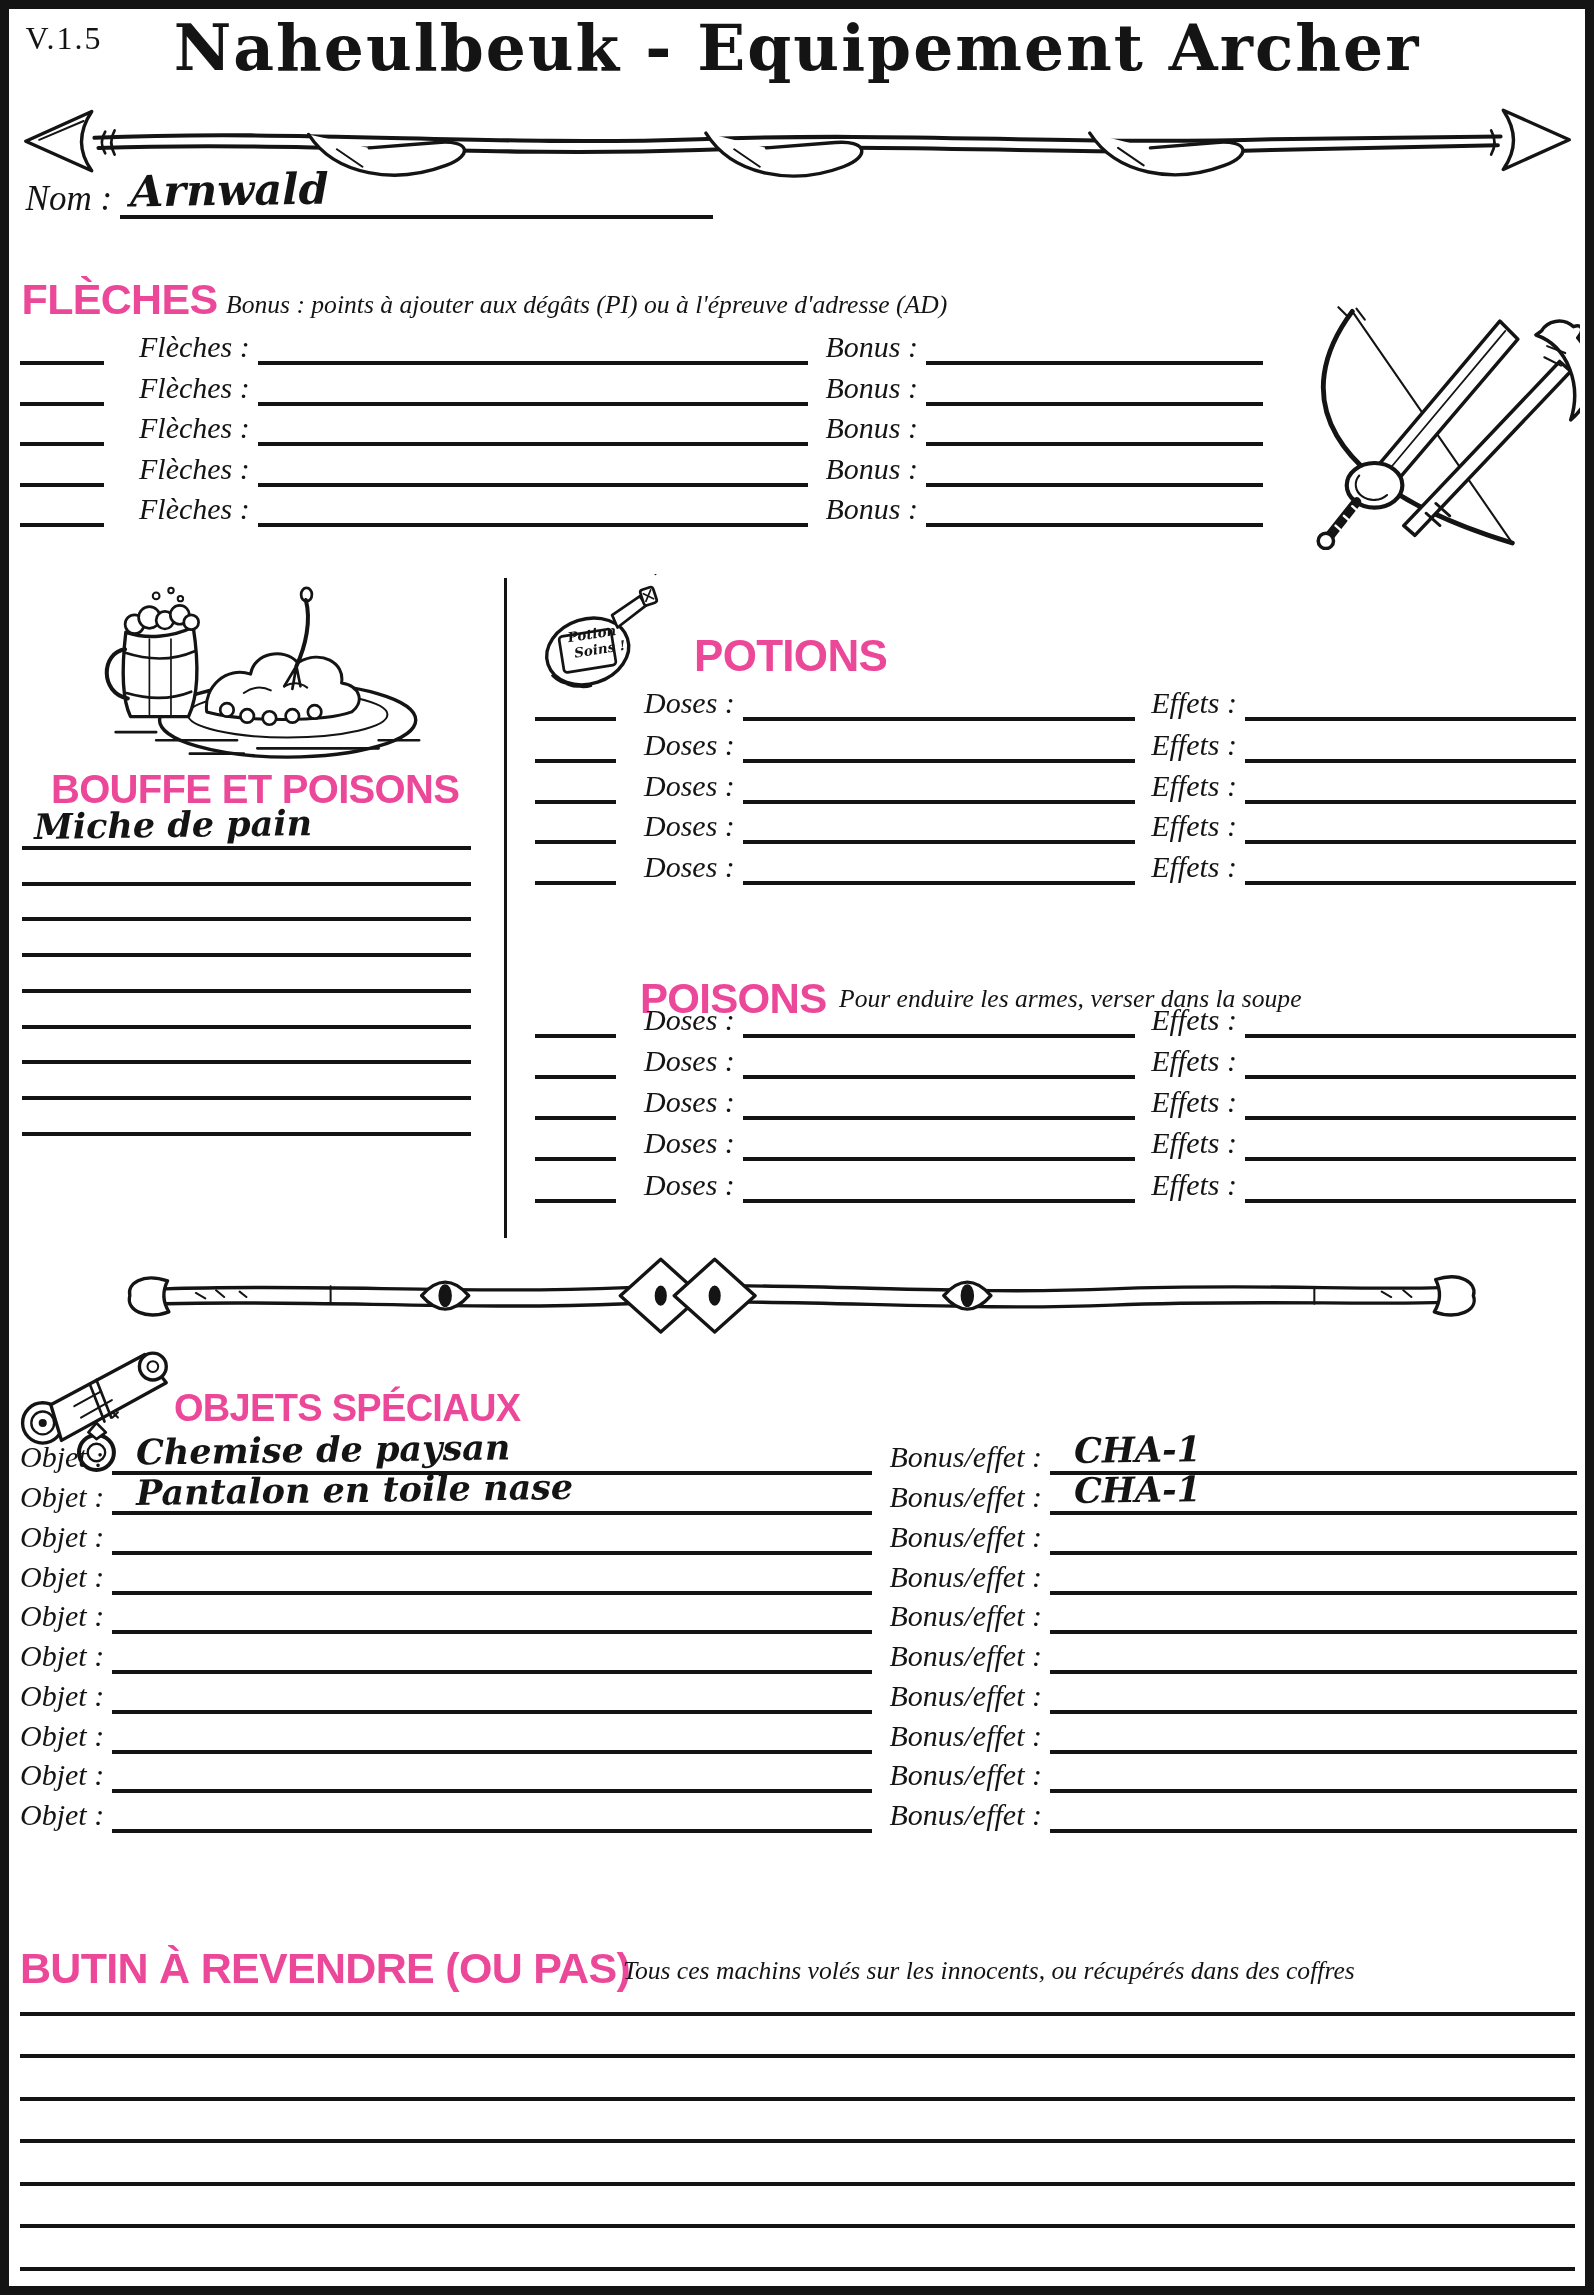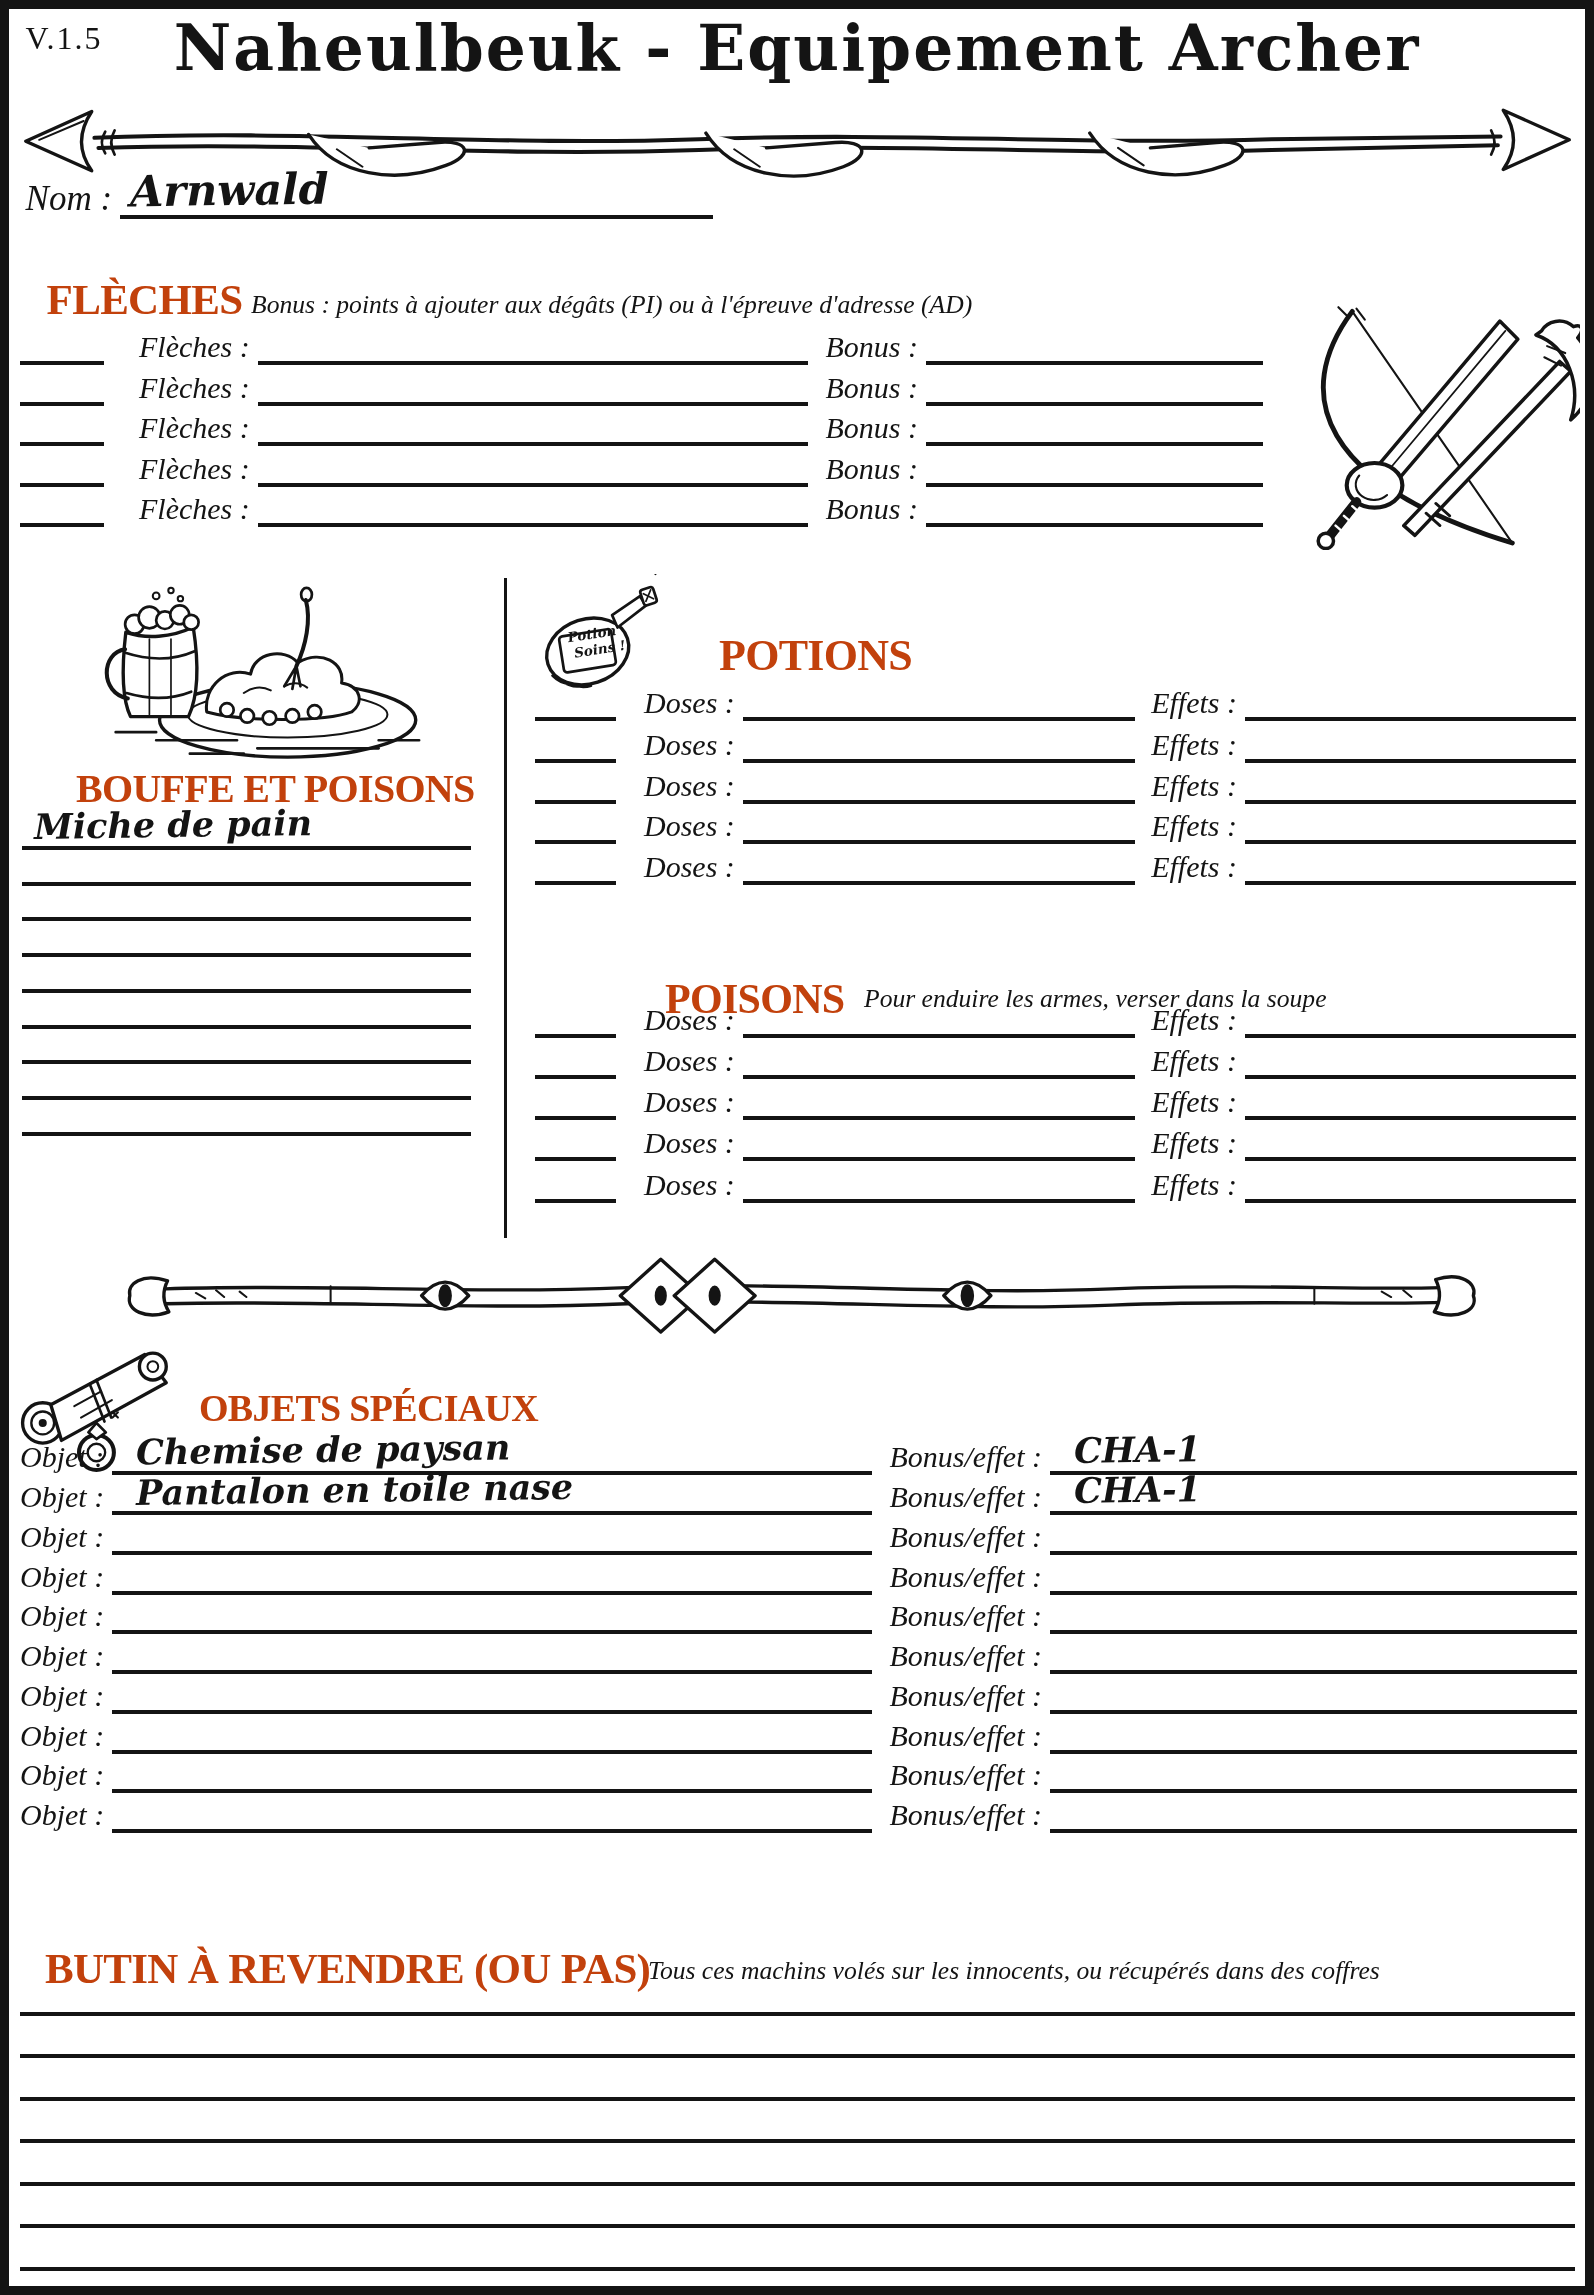--- a/index.html
+++ b/index.html
@@ -6,23 +6,23 @@
   html,body { margin:0; padding:0; background:#9a9a9a; }
   .page { position:relative; width:1594px; height:2295px; background:#ffffff; color:#141414;
           font-family:"Liberation Serif", serif; overflow:hidden; margin:0 auto; }
   .page-border { position:absolute; inset:0; border:9.4px solid #141414; pointer-events:none; z-index:60; }
 
   .version { position:absolute; left:25.6px; top:20px; font-size:32px; letter-spacing:2px; white-space:nowrap; }
   .title   { position:absolute; left:0; right:0; top:10.8px; text-align:center;
              font-family:"DejaVu Serif", serif; font-weight:bold; font-size:63px;
              letter-spacing:2px; white-space:nowrap; }
 
-  .head { position:absolute; font-family:Liberation Serif, serif; font-weight:900;
-          letter-spacing:-0.7px; line-height:1; white-space:nowrap; color:#c2410c;margin-left:25px; }
-  .sub  { position:absolute; font-style:italic; font-size:25.6px; line-height:1.1; white-space:nowrap;margin-left:25px; }
+  .head { position:absolute; font-family:Liberation Sans, sans-serif; font-weight:900;
+          letter-spacing:-0.7px; line-height:1; white-space:nowrap; color:#ec4899; }
+  .sub  { position:absolute; font-style:italic; font-size:25.6px; line-height:1.1; white-space:nowrap; }
 
   .row  { position:absolute; display:flex; align-items:flex-end; height:34px; }
   .script { font-style:italic; font-size:30px; line-height:1; white-space:nowrap; padding-bottom:2.7px; }
   .line { border-bottom:4.7px solid #141414; }
   .field { position:relative; }
   .fill { flex:1 1 auto; }
   .afield { position:absolute; }   
 
   .hand { position:absolute; left:23.6px; bottom:4px; font-family:"DejaVu Serif", serif;
           font-style:italic; font-weight:bold; font-size:35px; line-height:1;

